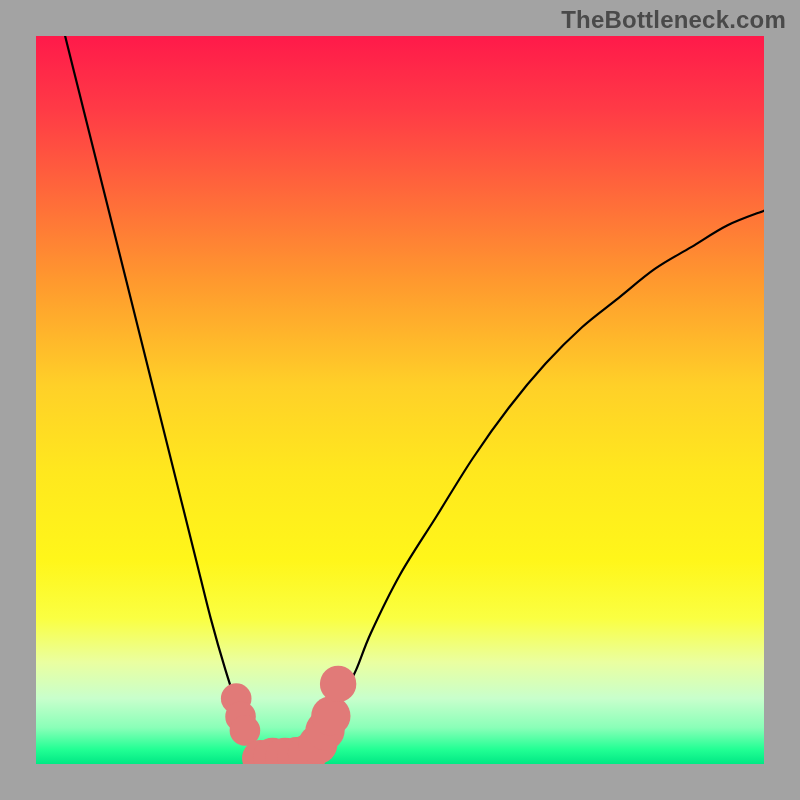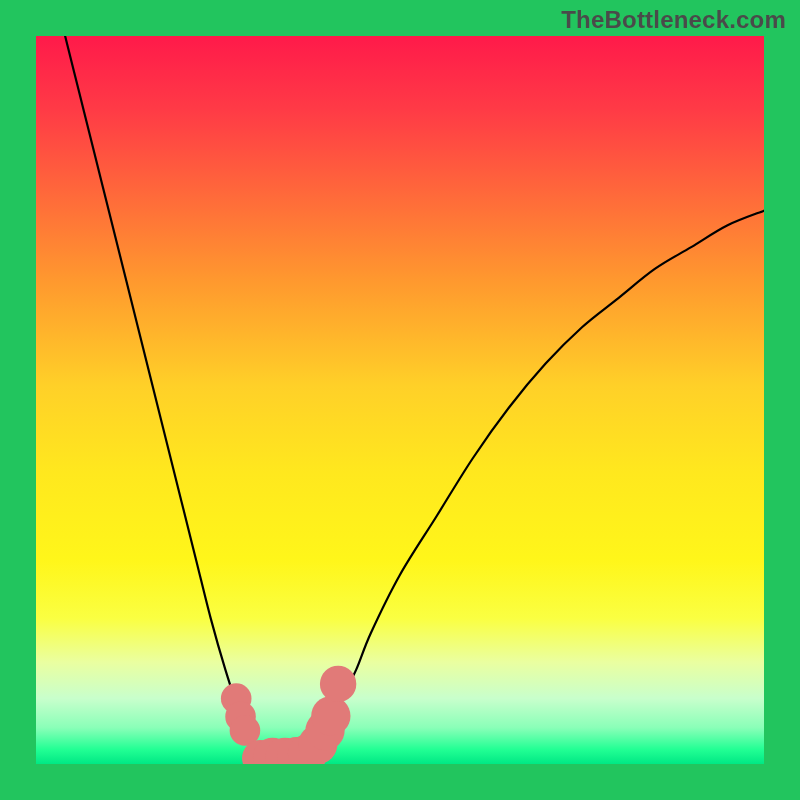--- a/index.html
+++ b/index.html
@@ -1,21 +1,21 @@
 <!DOCTYPE html>
 <html><head>
 <meta charset="utf-8">
 <style>
   * { margin: 0; padding: 0; box-sizing: border-box; }
   html, body { width: 800px; height: 800px; overflow: hidden; background: #000; }
   .frame {
     position: absolute;
     top: 0; left: 0;
     width: 800px; height: 800px;
-    background: #22c55e;
+    background: #a3a3a3;
   }
   .watermark {
     position: absolute;
     top: 6px;
     right: 14px;
     color: #4a4a4a;
     font-family: Arial, Helvetica, sans-serif;
     font-size: 24px;
     font-weight: bold;
     letter-spacing: 0.2px;

